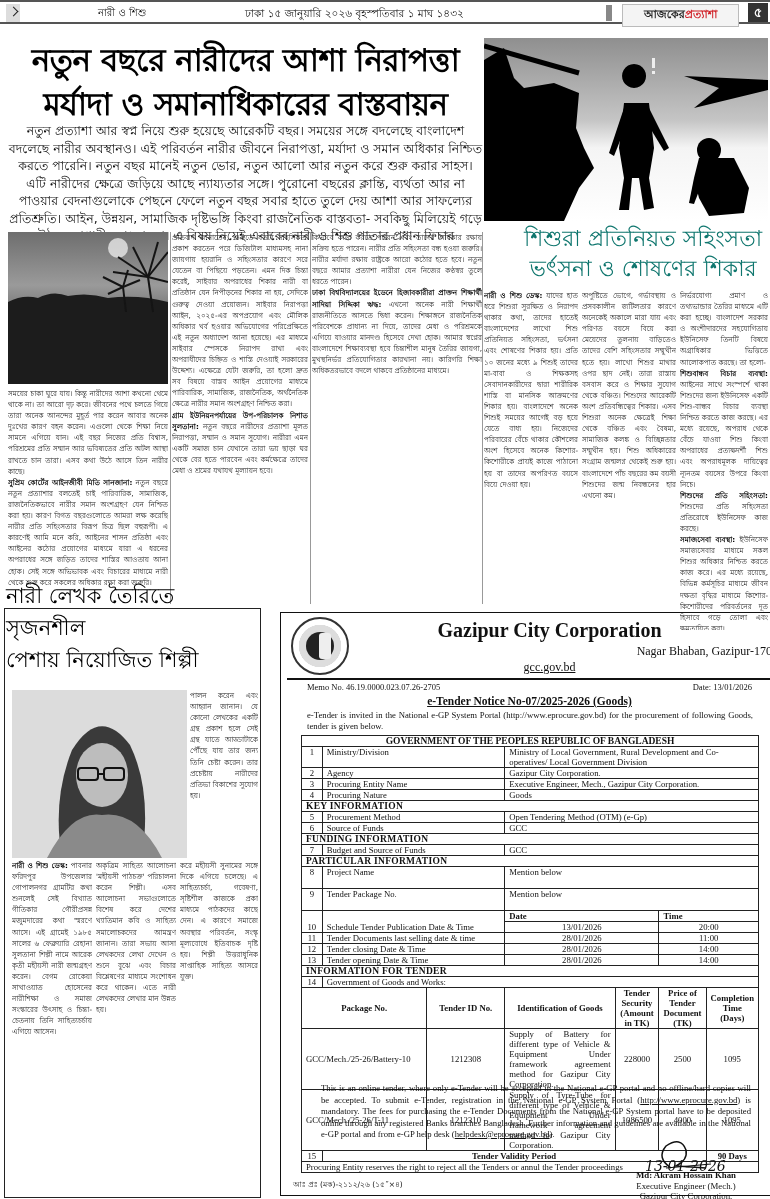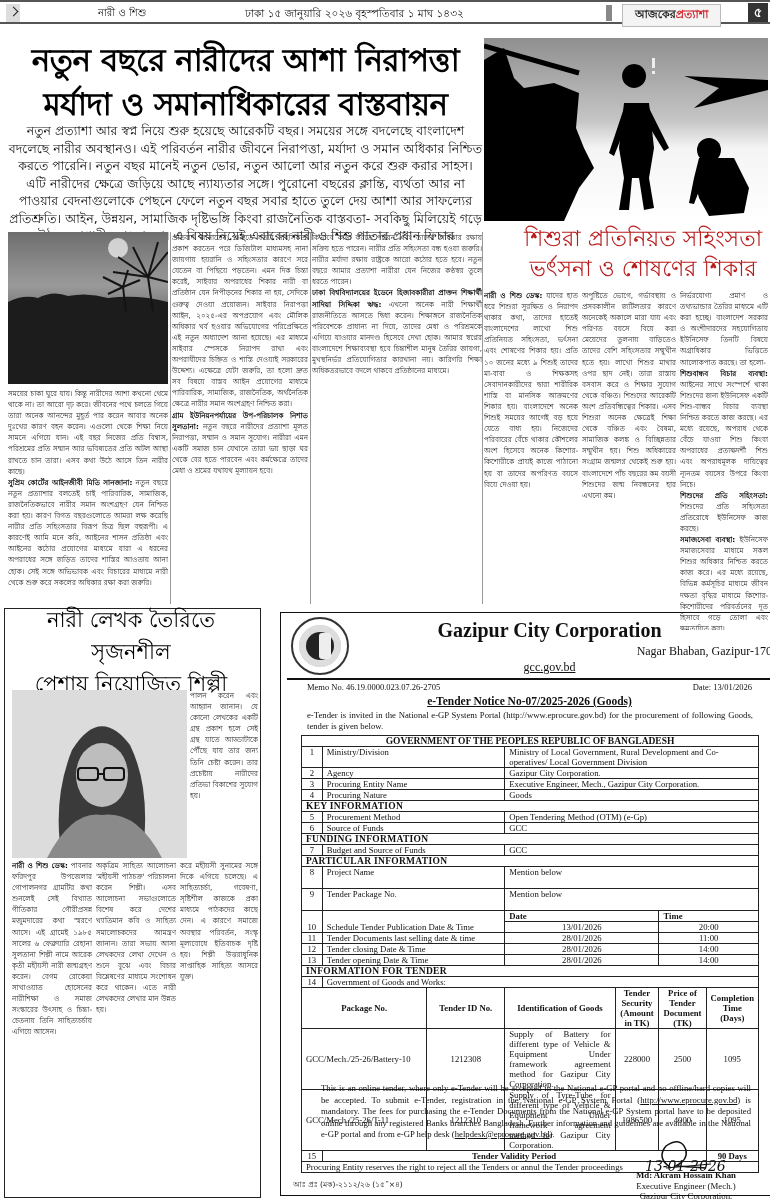--- a/index.html
+++ b/index.html
@@ -6,54 +6,54 @@
   html, body { width: 770px; height: 1199px; background: #fff; overflow: hidden; }
   body { font-family: "DejaVu Sans", sans-serif; color: #111; position: relative; }
 
   
   .topbar { position: absolute; left: 0; top: 0; width: 770px; height: 24px; border-top: 2px solid #555; border-bottom: 2px solid #555; background: #fff; }
   .topbar .arrow { position: absolute; left: 6px; top: 2px; width: 14px; height: 18px; background: #ddd; }
   .topbar .arrow::after { content: ""; position: absolute; left: 4px; top: 4px; width: 6px; height: 6px; border-right: 1px solid #222; border-top: 1px solid #222; transform: rotate(45deg); }
   .topbar .section { position: absolute; left: 98px; top: 3px; font-size: 10px; }
   .topbar .dateline { position: absolute; left: 245px; top: 4px; font-size: 10.5px; }
   .topbar .sep { position: absolute; left: 606px; top: 3px; width: 6px; height: 16px; background: #888; }
-  .topbar .brand { position: absolute; left: 622px; top: 2px; font-size: 11px; font-weight: bold; padding: 1px 12px; border: 1px solid #bbb; background: #f4f4f4; }
+  .topbar .brand { position: absolute; left: 622px; top: 2px; font-size: 11px; font-weight: bold; padding: 1px 21px; border: 1px solid #bbb; background: #f4f4f4; }
   .topbar .brand .b1 { color: #222; }
   .topbar .brand .b2 { color: #d1232a; }
   .topbar .pageno { position: absolute; left: 748px; top: 1px; width: 20px; height: 19px; background: #333; color: #fff; font-size: 13px; font-weight: bold; text-align: center; line-height: 19px; }
 
   
   .headline { position: absolute; left: 8px; top: 38px; width: 475px; text-align: center; font-family: "DejaVu Sans", sans-serif; font-weight: bold; font-size: 31px; line-height: 44px; color: #000; letter-spacing: -0.5px; }
   .intro { position: absolute; left: 8px; top: 122px; width: 475px; text-align: center; font-size: 12.5px; line-height: 17.5px; color: #111; }
 
   
   .img-violence { position: absolute; left: 484px; top: 38px; width: 284px; height: 183px; background: linear-gradient(#8f8f8f 0%, #c5c5c5 45%, #f4f4f4 60%, #fff 100%); overflow: hidden; }
   .img-violence svg { width: 100%; height: 100%; display: block; }
   .img-landscape { position: absolute; left: 8px; top: 232px; width: 160px; height: 152px; background: linear-gradient(#6e6e6e 0%, #9a9a9a 35%, #7b7b7b 50%, #222 58%, #1a1a1a 100%); overflow: hidden; }
   .img-landscape svg { width: 100%; height: 100%; display: block; }
 
   
-  .sub-head { position: absolute; left: 484px; top: 224px; width: 286px; text-align: center; font-size: 22px; line-height: 30px; font-weight: normal; color: #b91c1c; padding-left: 32px; }
+  .sub-head { position: absolute; left: 484px; top: 224px; width: 286px; text-align: center; font-size: 22px; line-height: 30px; font-weight: normal; color: #0f766e; padding-left: 32px; }
 
   
   .col { position: absolute; font-size: 7.2px; line-height: 11.1px; color: #222; text-align: justify; overflow: hidden; }
   .col b { font-weight: bold; color: #000; }
   .col p { margin-bottom: 0; }
   .col-a { left: 8px; top: 388px; width: 160px; height: 250px; }
   .col-b { left: 172px; top: 232px; width: 136px; height: 406px; }
   .col-c { left: 312px; top: 232px; width: 170px; height: 406px; }
   .col-d { left: 484px; top: 290px; width: 94px; height: 340px; }
   .col-e { left: 582px; top: 290px; width: 94px; height: 340px; }
   .col-f { left: 680px; top: 290px; width: 88px; height: 340px; }
 
   .divider-v { position: absolute; width: 1px; background: #999; }
 
   
   .writer-box { position: absolute; left: 4px; top: 608px; width: 257px; height: 590px; border: 1px solid #222; }
-  .writer-head { position: absolute; left: 6px; top: 604px; width: 250px; text-align: center; font-size: 21px; line-height: 32px; color: #000; }
+  .writer-head { position: absolute; left: 6px; top: 580px; width: 250px; text-align: left; font-size: 21px; line-height: 32px; color: #000; }
   .writer-photo { position: absolute; left: 12px; top: 690px; width: 175px; height: 168px; background: linear-gradient(135deg, #d0d0d0, #eee); overflow: hidden; }
   .writer-photo svg { width: 100%; height: 100%; display: block; }
   .col-g { left: 190px; top: 690px; width: 68px; height: 170px; }
   .col-h { left: 12px; top: 860px; width: 80px; height: 330px; }
   .col-i { left: 96px; top: 860px; width: 80px; height: 330px; }
   .col-j { left: 180px; top: 860px; width: 78px; height: 330px; }
 
   
   .tender { position: absolute; left: 268px; top: 612px; width: 499px; height: 584px; border: 1px solid #111; font-family: "Liberation Serif", serif; color: #111; margin-left: 12px; }
   .tender .logo { position: absolute; left: 10px; top: 4px; width: 58px; height: 58px; border-radius: 50%; border: 2px solid #333; background: radial-gradient(circle, #fff 0 32%, #ddd 33% 55%, #fff 56%); }

